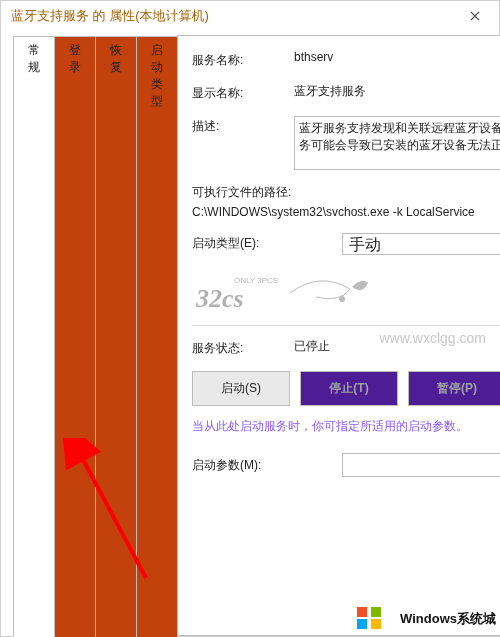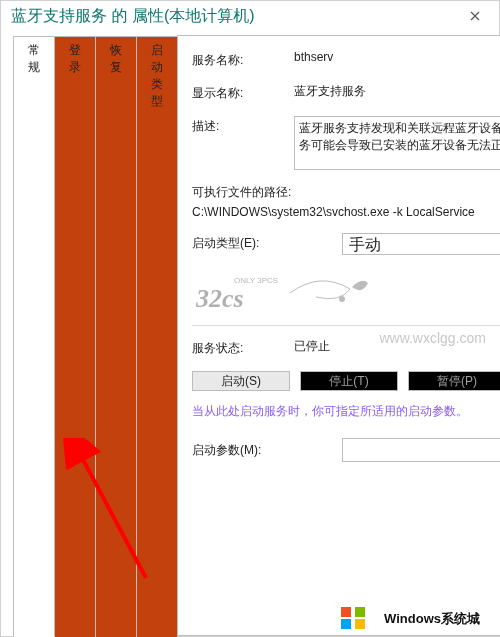--- a/index.html
+++ b/index.html
@@ -19,22 +19,22 @@
     background: #fff;
     border: 1px solid #d0d0d0;
     display: flex;
     flex-direction: column;
   }
   .titlebar {
     height: 30px;
     display: flex;
     align-items: center;
     padding: 0 4px 0 10px;
-    color: #0f766e;
-    font-size: 16px;
+    color: #a16207;
+    font-size: 13px;
   }
   .titlebar .title-text { flex: 1; }
   .titlebar .close {
     width: 40px;
     height: 28px;
     display: flex;
     align-items: center;
     justify-content: center;
     color: #555;
     cursor: pointer;
@@ -125,33 +125,34 @@
     color: #b8b8b8;
   }
   .sep { border-top: 1px solid #dcdcdc; margin: 8px 0 12px 0; }
   .btn-row {
     display: flex;
     gap: 10px;
     margin-bottom: 12px;
   }
   .btn-row button,
   .bottom-buttons button {
-    height: 20px;
+    height: 35px;
     width: 98px;
     border: 1px solid #bcbcbc;
     background: #e9e9e9;
     font-family: inherit;
     font-size: 12px;
     color: #222;
     cursor: pointer;
   }
   .btn-row button:disabled {
     color: #a0a0a0;
-    background: #000000;
+    background: #4c1d95;
     cursor: default;
+    font-weight: bold;
   }
   .note { color: #8b5cf6; margin-bottom: 18px; }
   .param-row {
     display: flex;
     align-items: center;
   }
   .param-row .label { width: 150px; color: #222; }
   .param-row input {
     flex: 1;
     height: 24px;
@@ -168,21 +169,21 @@
     gap: 8px;
   }
   .bottom-buttons { display: flex; gap: 8px; }
   .arrow {
     position: absolute;
     pointer-events: none;
     z-index: 100;
   }
   .brand-overlay {
     position: absolute;
-    right: 16px;
+    right: 0;
     bottom: 4px;
     display: flex;
     align-items: center;
     gap: 15px;
     background: transparent;
     padding: 2px 4px;
     z-index: 200;
   }
   .brand-overlay .sq { width: 10px; height: 10px; }
   .brand-text { font-size: 13px; font-weight: 700; color: #111; }

